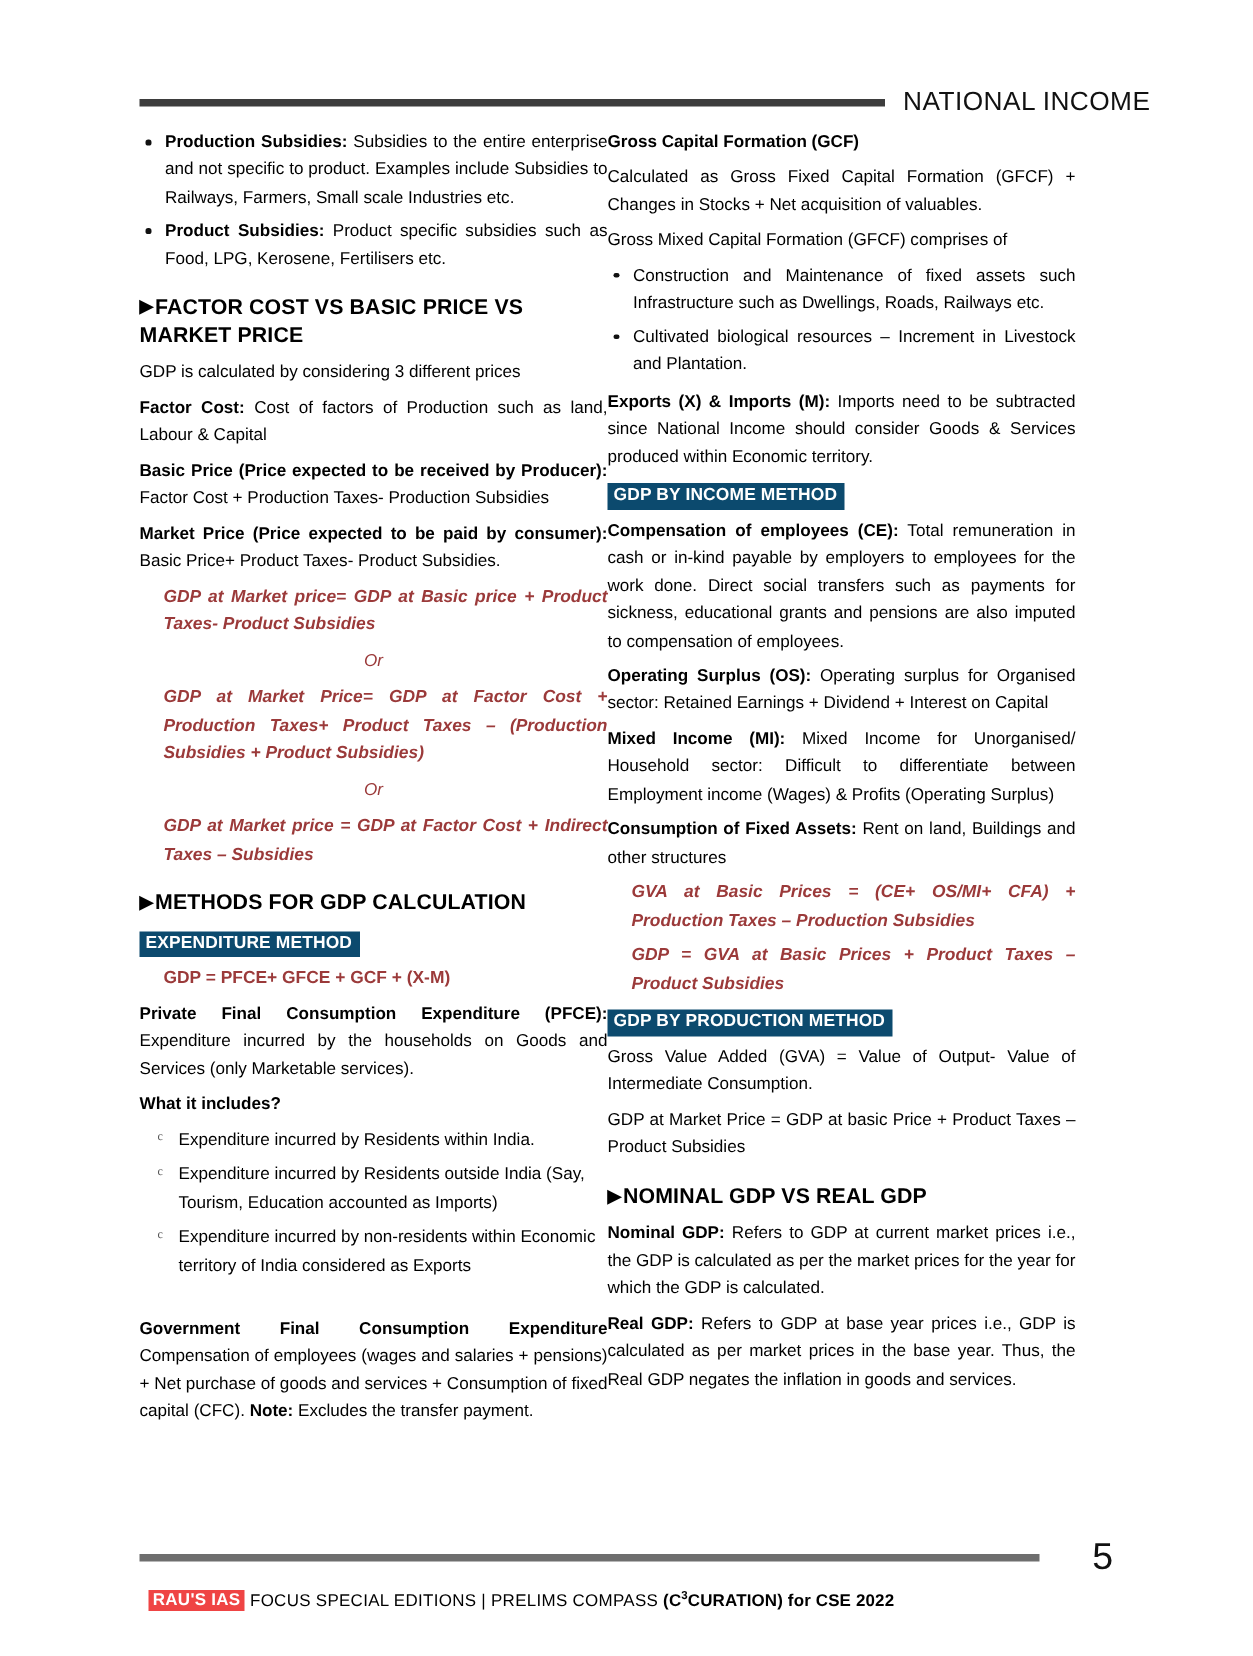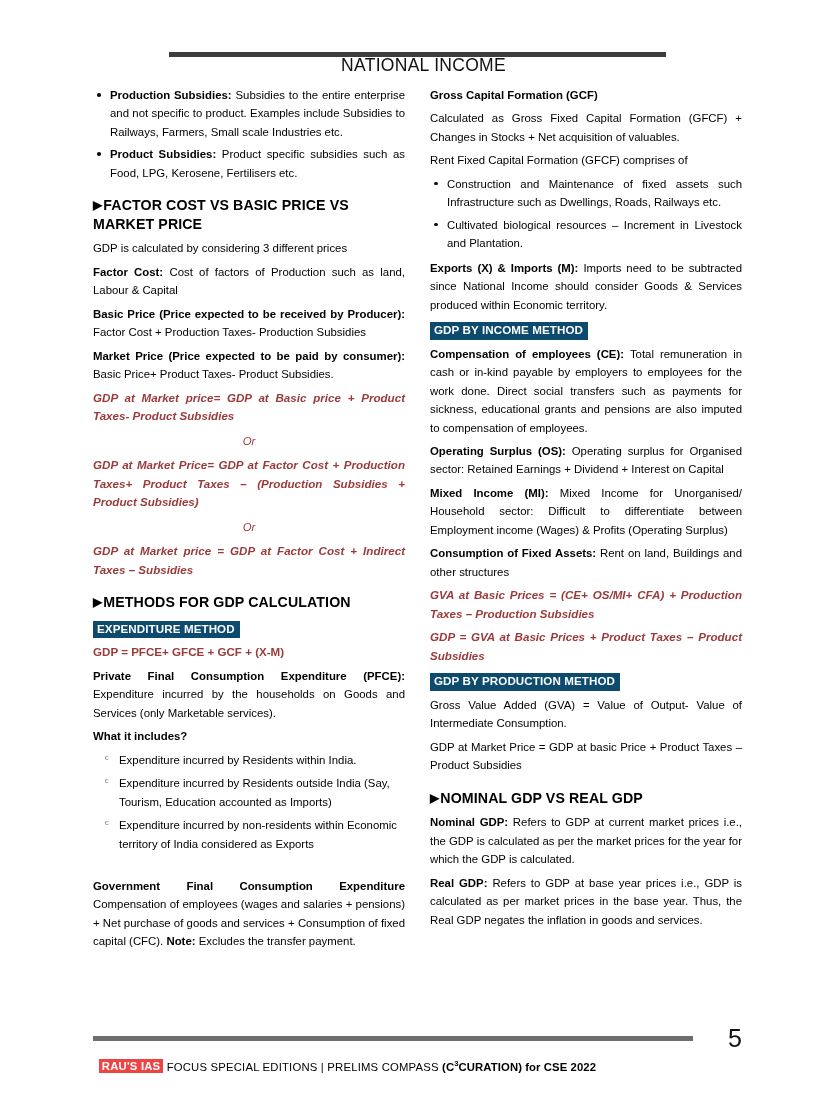--- a/index.html
+++ b/index.html
@@ -22,21 +22,20 @@
     padding: 0;
   }
 
   
   .header {
     position: absolute;
     left: 93px; top: 52px;
     width: 649px; height: 32px;
     display: flex;
     align-items: center;
-    flex-direction: column;
   }
   .header-rule {
     flex: 0 0 auto;
     width: 497px;
     height: 5px;
     background: #3d3d3d;
   }
   .header-title {
     flex: 1 1 auto;
     text-align: right;
@@ -48,21 +47,20 @@
     padding-left: 12px;
     line-height: 1;
   }
 
   
   .columns {
     position: absolute;
     left: 93px; top: 86px;
     width: 649px;
     display: flex;
-    justify-content: space-between;
   }
   .col {
     width: 312px;
     font-size: 11.4px;
     line-height: 1.62;
   }
   .col.right { }
 
   
   p.body {
@@ -141,21 +139,21 @@
     line-height: 1.25;
   }
 
   
   .formula {
     color: #9B3A3A;
     font-weight: bold;
     font-style: italic;
     font-size: 11.6px;
     line-height: 1.6;
-    margin: 0 0 5px 0;
+    margin: 0 0 5px 16px;
     text-align: justify;
   }
   .formula.nonital {
     font-style: normal;
   }
   .or {
     color: #9B3A3A;
     font-weight: normal;
     font-style: italic;
     font-size: 11.4px;
@@ -274,21 +272,21 @@
       <p class="body">
         <b>Government Final Consumption Expenditure</b><span> Compensation of employees (wages and salaries + pensions) + Net purchase of goods and services + Consumption of fixed capital (CFC). </span><b>Note:</b><span> Excludes the transfer payment.</span>
       </p>
 
     </div>
 
     <div class="col right">
 
       <p class="nojust"><b>Gross Capital Formation (GCF)</b></p>
       <p class="body">Calculated as Gross Fixed Capital Formation (GFCF) + Changes in Stocks + Net acquisition of valuables.</p>
-      <p class="nojust">Rent Fixed Capital Formation (GFCF) comprises of</p>
+      <p class="nojust">Gross Mixed Capital Formation (GFCF) comprises of</p>
 
       <ul class="disc">
         <li>Construction and Maintenance of fixed assets such Infrastructure such as Dwellings, Roads, Railways etc.</li>
         <li>Cultivated biological resources – Increment in Livestock and Plantation.</li>
       </ul>
 
       <p class="body">
         <b>Exports (X) &amp; Imports (M):</b><span> Imports need to be subtracted since National Income should consider Goods &amp; Services produced within Economic territory.</span>
       </p>
 

